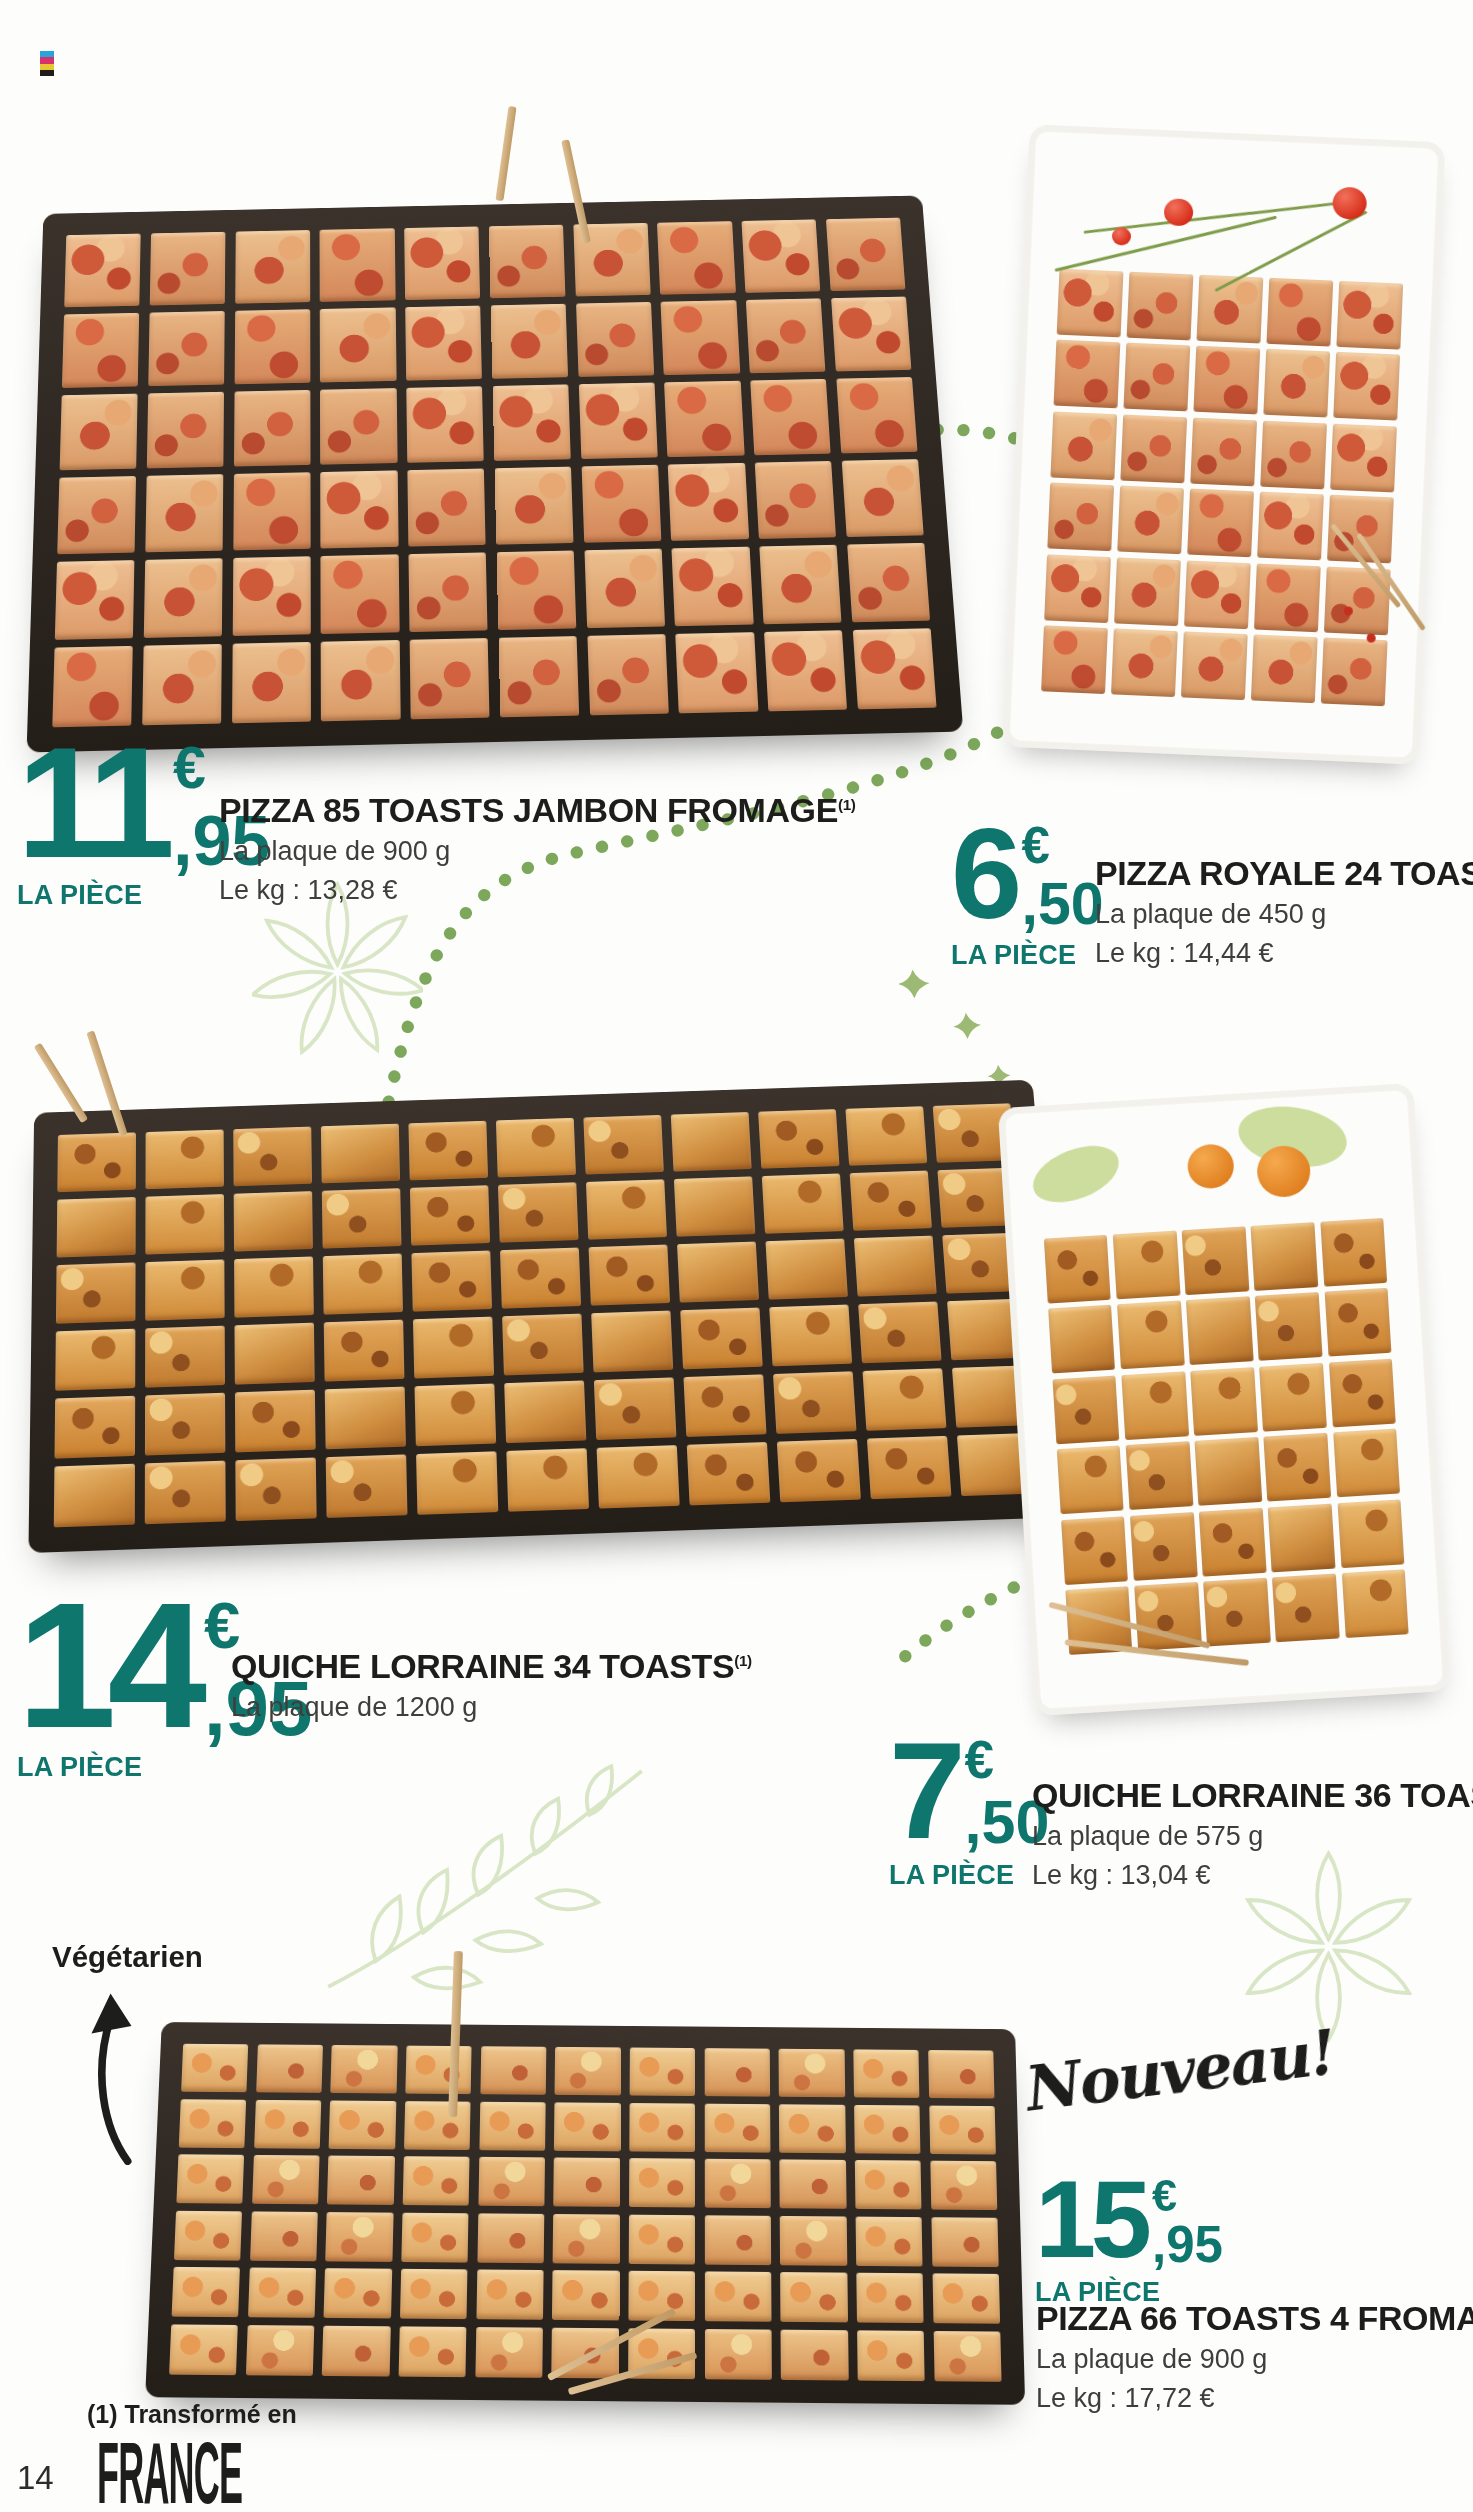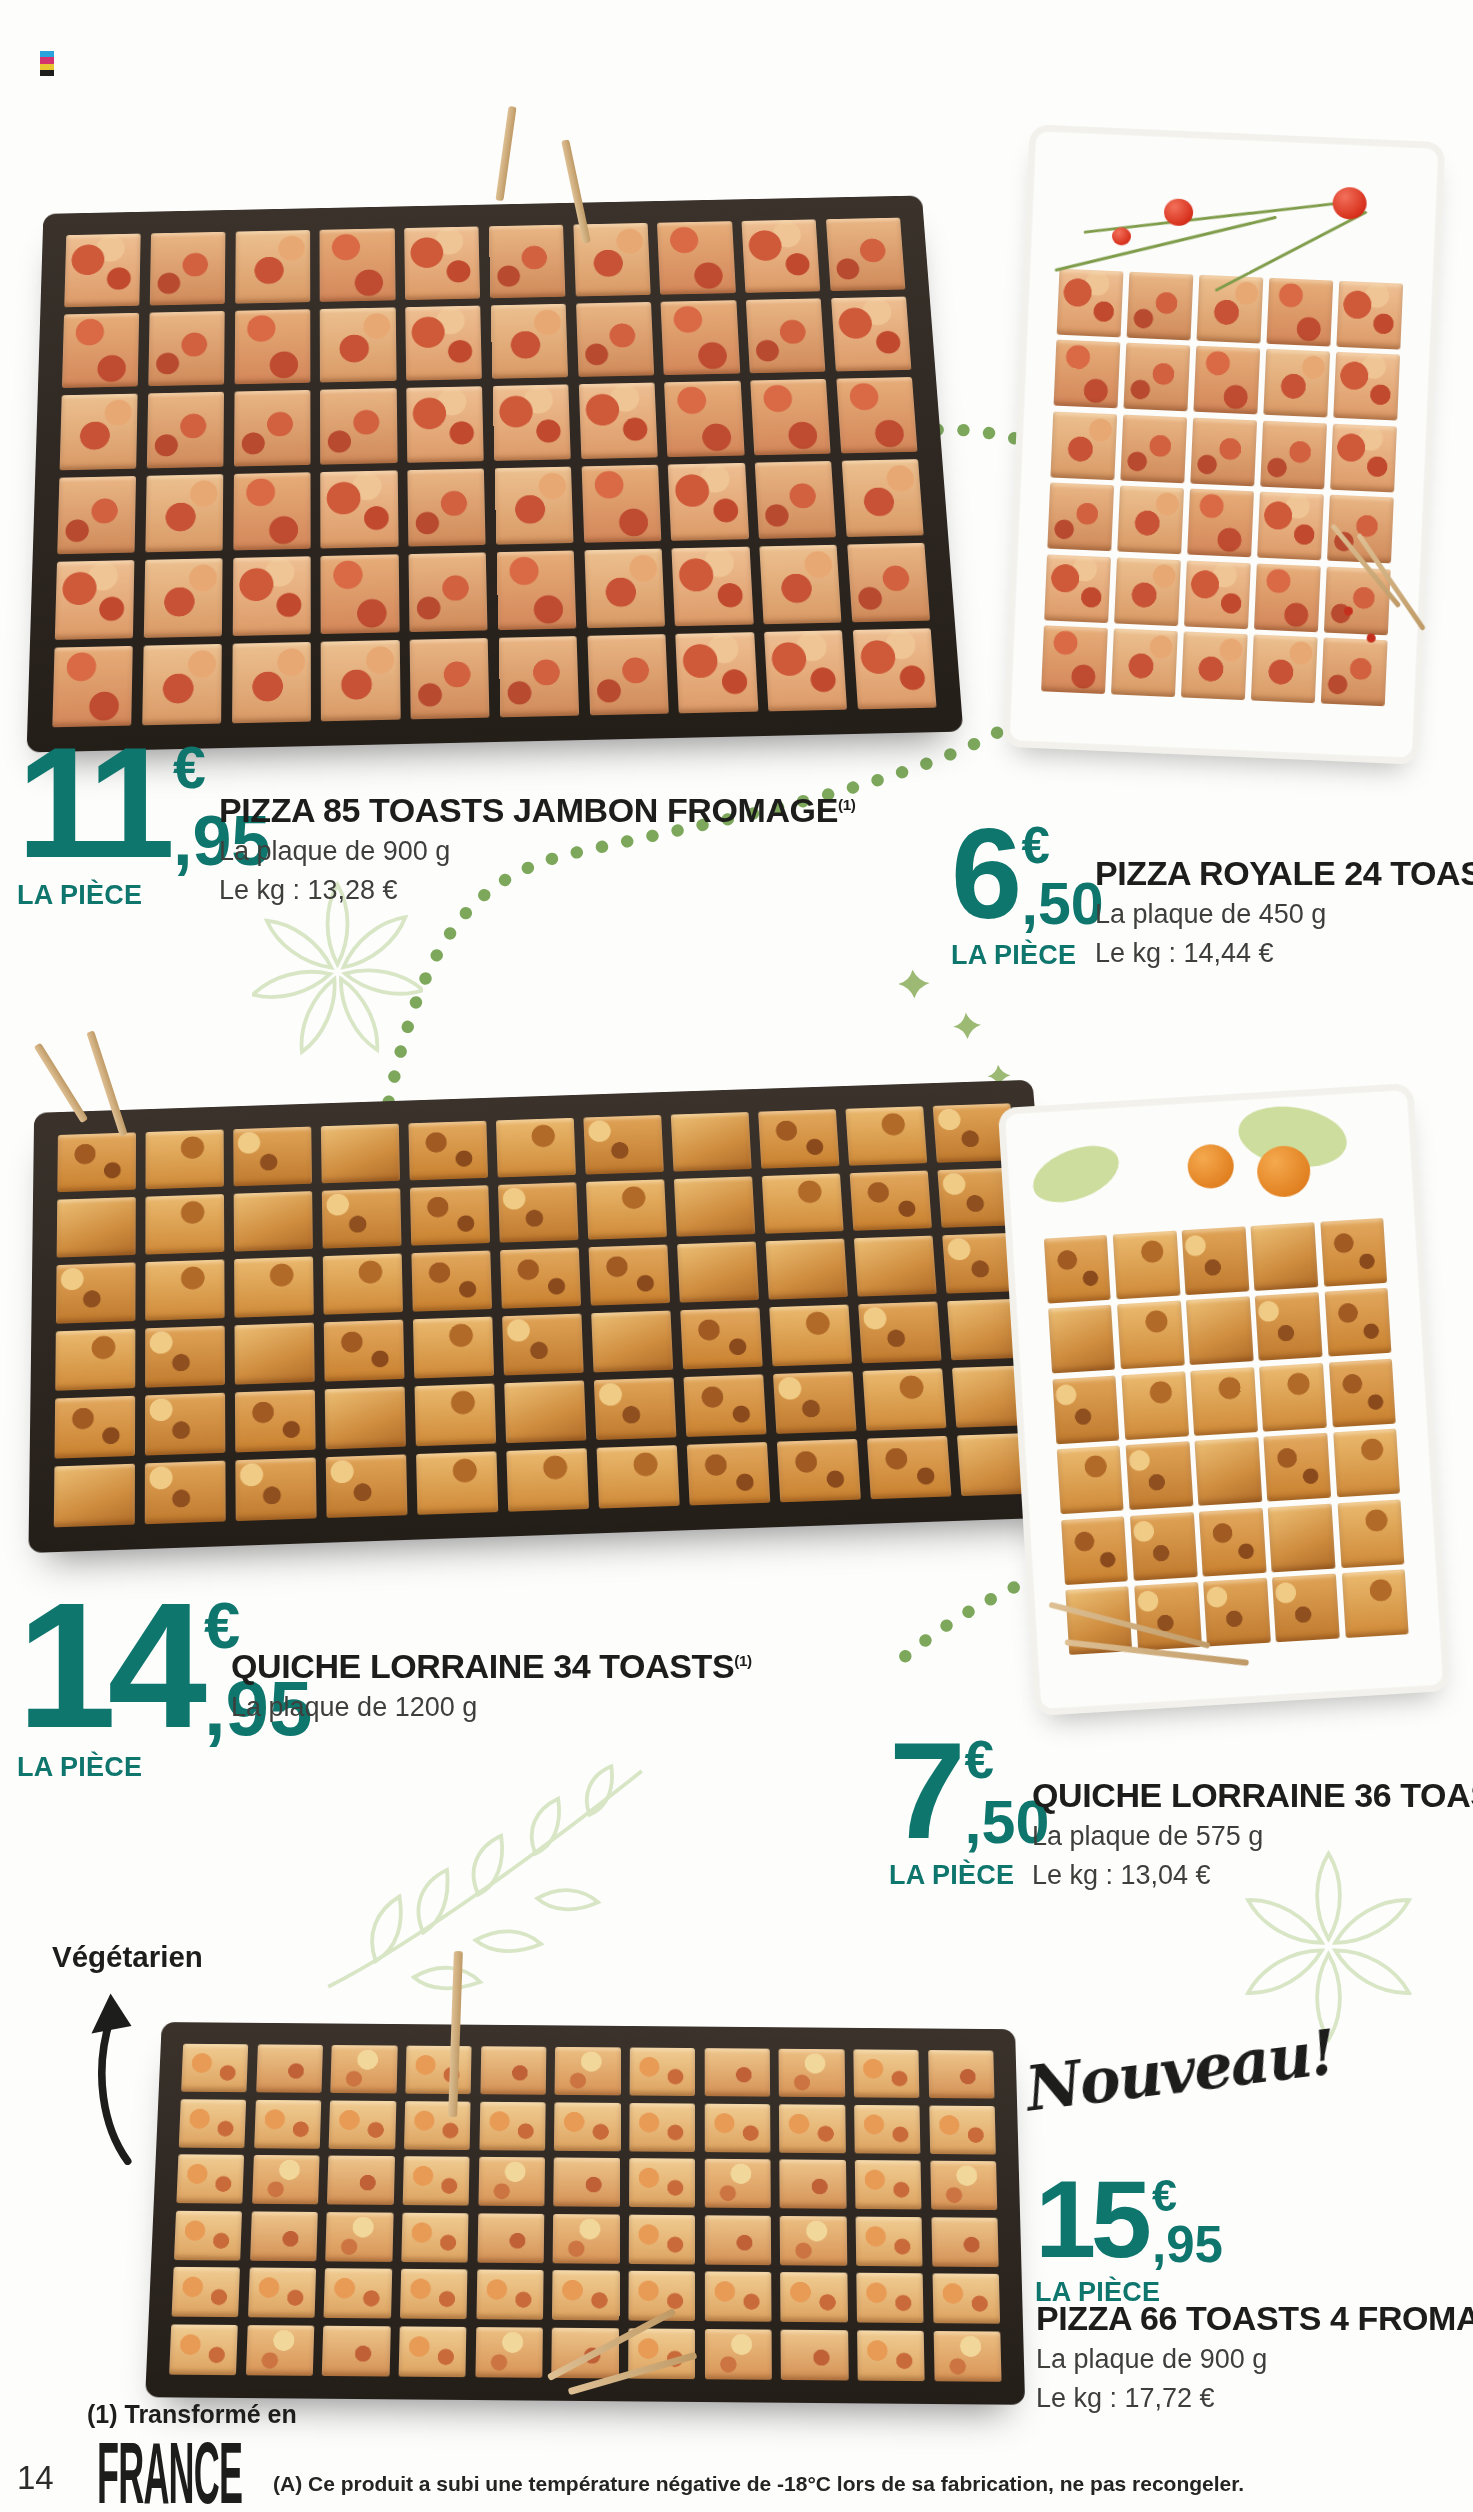--- a/index.html
+++ b/index.html
@@ -534,16 +534,15 @@
     <div class="p-name">
       <span>PIZZA 66 TOASTS 4 FROMAGES</span>
     </div>
     <div class="p-line">La plaque de 900 g</div>
     <div class="p-line">Le kg : 17,72 €</div>
   </div>
 
   <div class="pagenum">14</div>
   <div class="footnote">(1) Transformé en</div>
   <div class="france">FRANCE</div>
-  <div class="legal">(A) Ce produit a subi une température négative de -18°C lors de sa fabrication, ne pas recongeler.</div>
 
 </div>
 
 
 </body></html>

